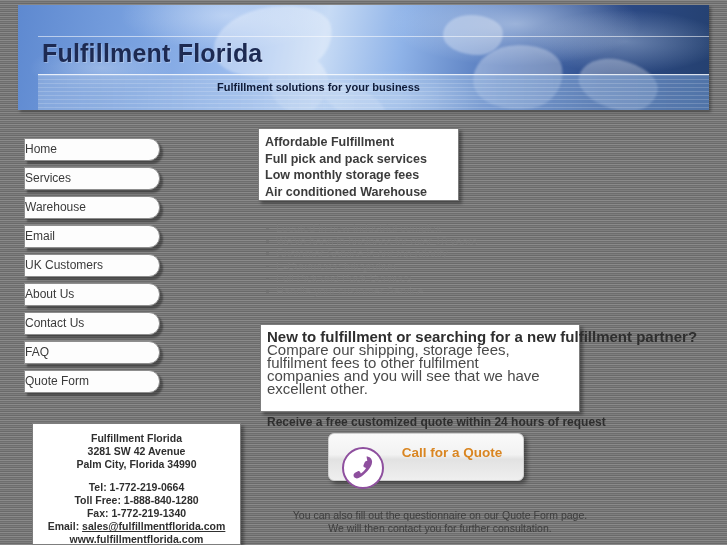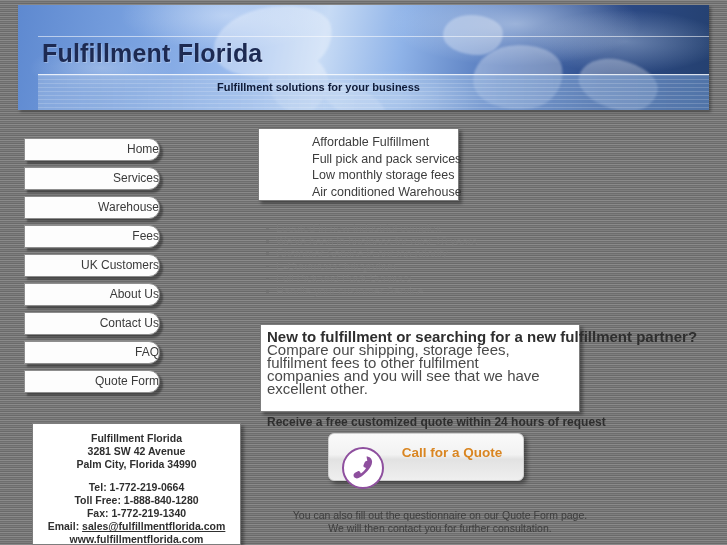--- a/index.html
+++ b/index.html
@@ -120,21 +120,21 @@
   .nav-btn {
     position: relative;
     display: block;
     height: 21px;
     margin-bottom: 6px;
     background: #fdfdfd;
     border: 1px solid #8e8e8e;
     border-radius: 0 11px 11px 0;
     box-shadow: 3px 3px 2px rgba(0,0,0,0.35);
     line-height: 21px;
-    text-align: right;
+    text-align: left;
     font-size: 12px;
     color: #3a3a3a;
     cursor: pointer;
     white-space: nowrap;
     overflow: hidden;
   }
 
   
   .highlight-box {
     position: absolute;
@@ -143,25 +143,24 @@
     width: 201px;
     height: 73px;
     background: #ffffff;
     border: 1px solid #7d7d7d;
     box-shadow: 3px 3px 3px rgba(0,0,0,0.35);
     padding: 5px 0 0 6px;
     box-sizing: border-box;
   }
   .highlight-box div {
     font-size: 12.5px;
-    font-weight: normal;
+    font-weight: bold;
     color: #3c3c3c;
     line-height: 16.5px;
     white-space: nowrap;
-    margin-left: 47px;
   }
 
   
   .feature-list {
     position: absolute;
     left: 262px;
     top: 222px;
     margin: 0;
     padding: 0 0 0 14px;
     list-style: none;
@@ -340,21 +339,21 @@
   <div class="header-line-top"></div>
   <div class="header-strip"></div>
   <div class="site-title">Fulfillment Florida</div>
   <div class="site-tagline">Fulfillment solutions for your business</div>
 </div>
 
 <nav class="nav">
   <a class="nav-btn">Home</a>
   <a class="nav-btn">Services</a>
   <a class="nav-btn">Warehouse</a>
-  <a class="nav-btn">Fees</a>
+  <a class="nav-btn">Email</a>
   <a class="nav-btn">UK Customers</a>
   <a class="nav-btn">About Us</a>
   <a class="nav-btn">Contact Us</a>
   <a class="nav-btn">FAQ</a>
   <a class="nav-btn">Quote Form</a>
 </nav>
 
 <div class="highlight-box">
   <div>Affordable Fulfillment</div>
   <div>Full pick and pack services</div>

